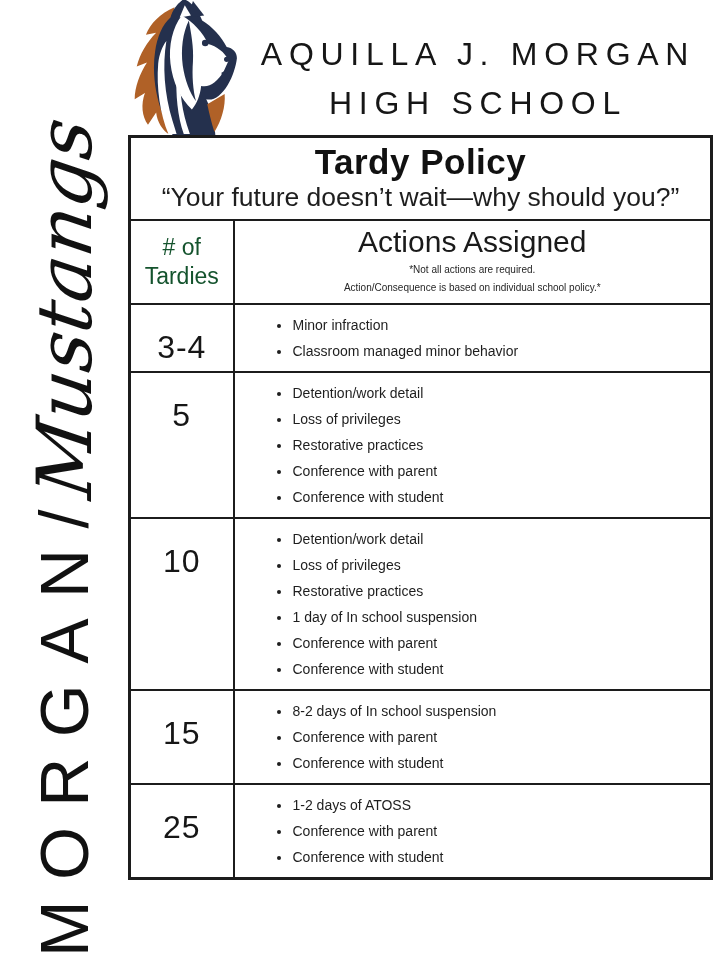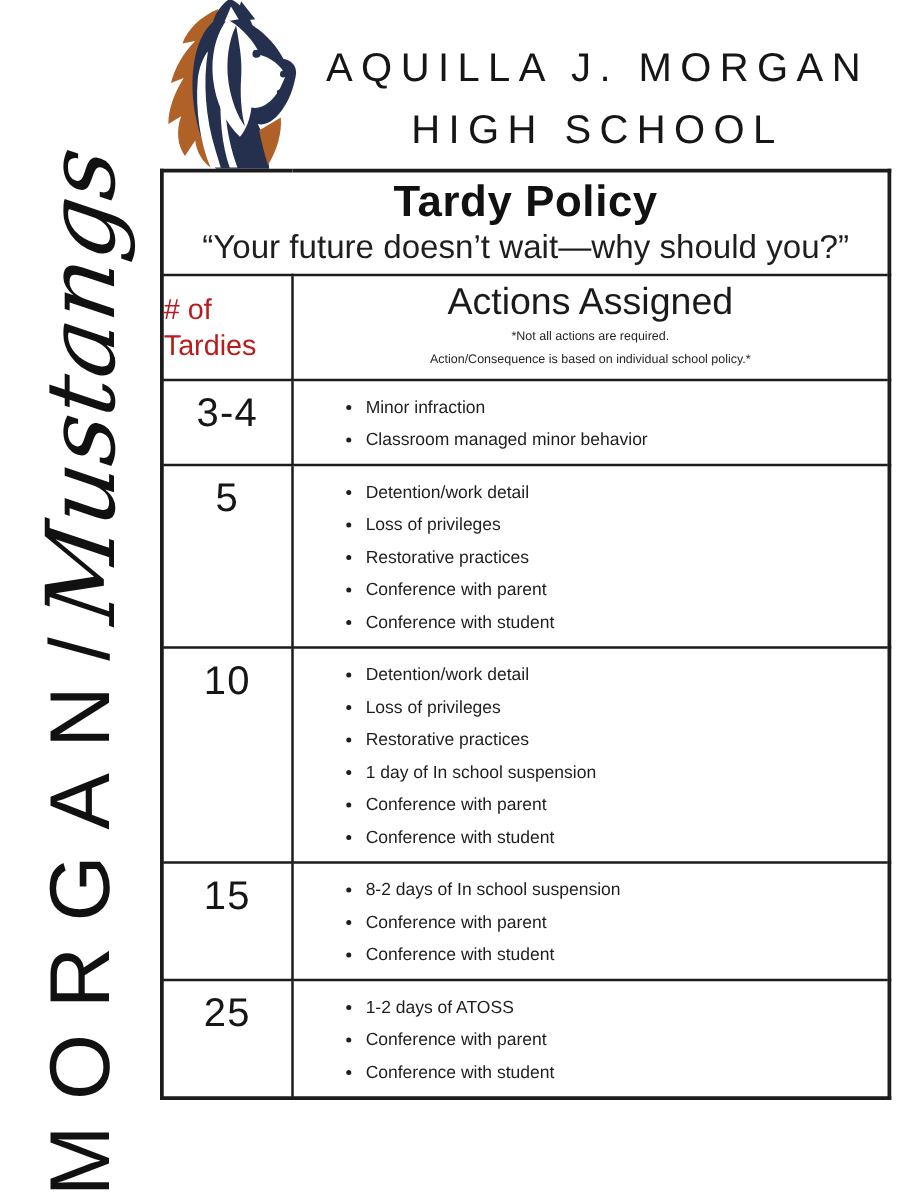--- a/index.html
+++ b/index.html
@@ -44,29 +44,29 @@
     border:3px solid #1c1c1c;
   }
   table.policy col.c1{width:104px;}
   table.policy th, table.policy td{border:2px solid #1c1c1c;}
 
   .title-cell{padding:4px 4px 6px;}
   .policy-title{font-size:35px;font-weight:bold;line-height:40px;letter-spacing:0.5px;color:#111;}
   .policy-subtitle{font-size:26.5px;line-height:31px;font-weight:400;color:#1e1e1e;}
 
   .tardies-header{
-    text-align:left;vertical-align:middle;font-weight:400;
-    font-size:23px;line-height:29px;color:#b91c1c;
+    text-align:center;vertical-align:middle;font-weight:400;
+    font-size:23px;line-height:29px;color:#14532d;
   }
   .actions-header{text-align:center;vertical-align:top;padding:2px 6px 6px;font-weight:400;}
   .actions-header-title{font-size:30px;line-height:38px;color:#1a1a1a;}
   .actions-note{font-size:10px;line-height:18px;color:#262626;}
 
   .num-cell{
-    text-align:center;vertical-align:top;padding-top:7px;
+    text-align:center;vertical-align:top;padding-top:24px;
     font-size:32px;letter-spacing:1px;color:#161616;
   }
   .actions-cell{vertical-align:top;padding:7px 6px 7px 0;}
   .actions-cell ul{margin:0;padding-left:57px;}
   .actions-cell li{font-size:14px;line-height:26px;color:#1e1e1e;padding-left:1px;}
 </style>
 </head>
 <body>
 
 <div class="page">

